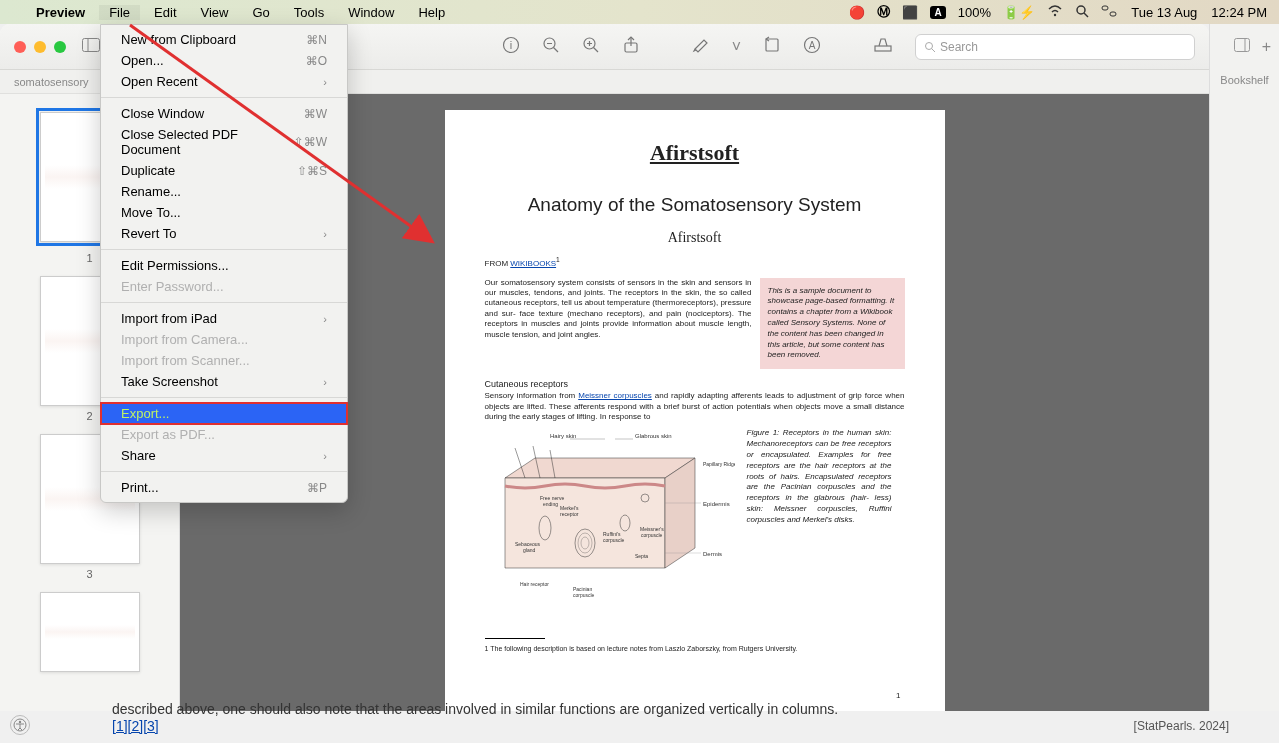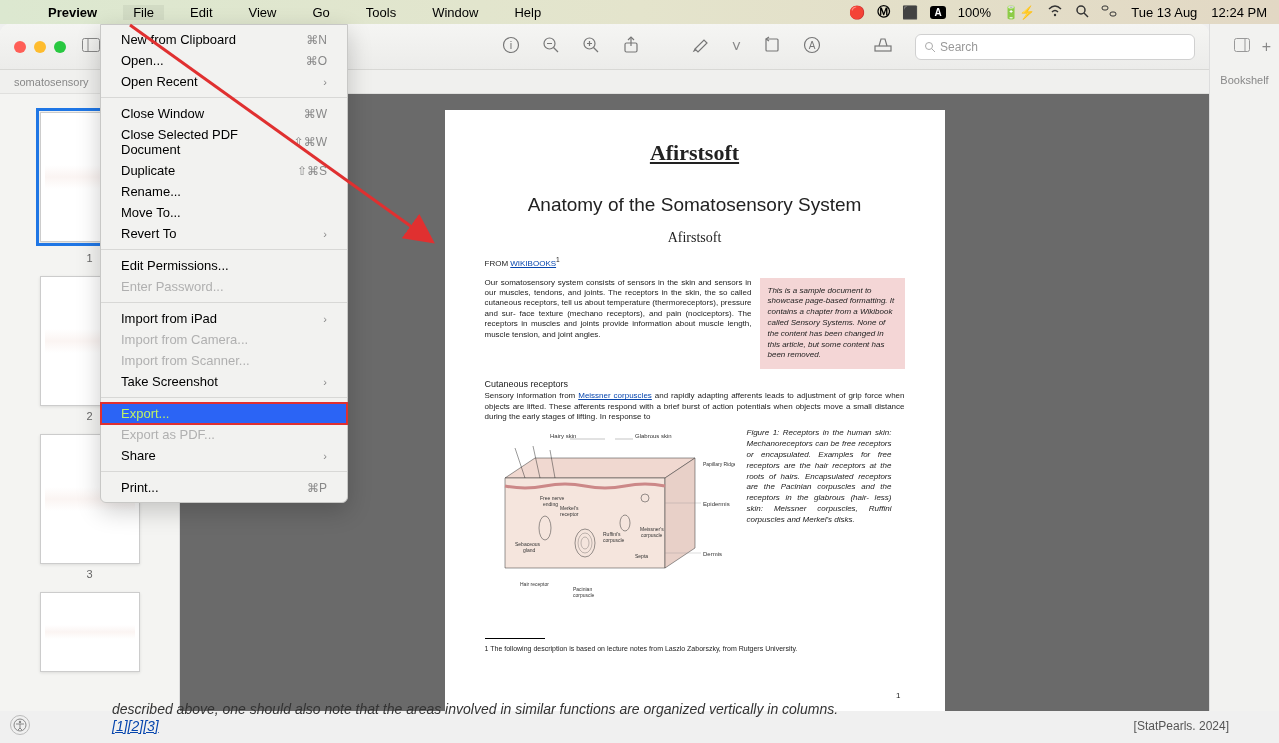--- a/index.html
+++ b/index.html
@@ -23,21 +23,21 @@
       display: flex;
       align-items: center;
       padding: 0 12px;
       font-size: 13px;
       position: relative;
       z-index: 100;
     }
     .menubar-left {
       display: flex;
       align-items: center;
-      gap: 16px;
+      gap: 4px;
     }
     .apple-icon {
       margin-right: 10px;
       font-size: 15px;
     }
     .app-name {
       font-weight: 600;
       padding: 0 10px;
     }
     .menu-item {
@@ -375,21 +375,20 @@
     }
     
     
     .bottom-text {
       position: absolute;
       bottom: 8px;
       left: 112px;
       font-size: 14px;
       color: #333;
       font-family: Georgia, serif;
-      font-style: italic;
     }
     .bottom-text a { color: #0645ad; }
     .bottom-right {
       position: absolute;
       bottom: 10px;
       right: 50px;
       font-size: 12px;
       color: #555;
     }
     .bottom-left-icon {

